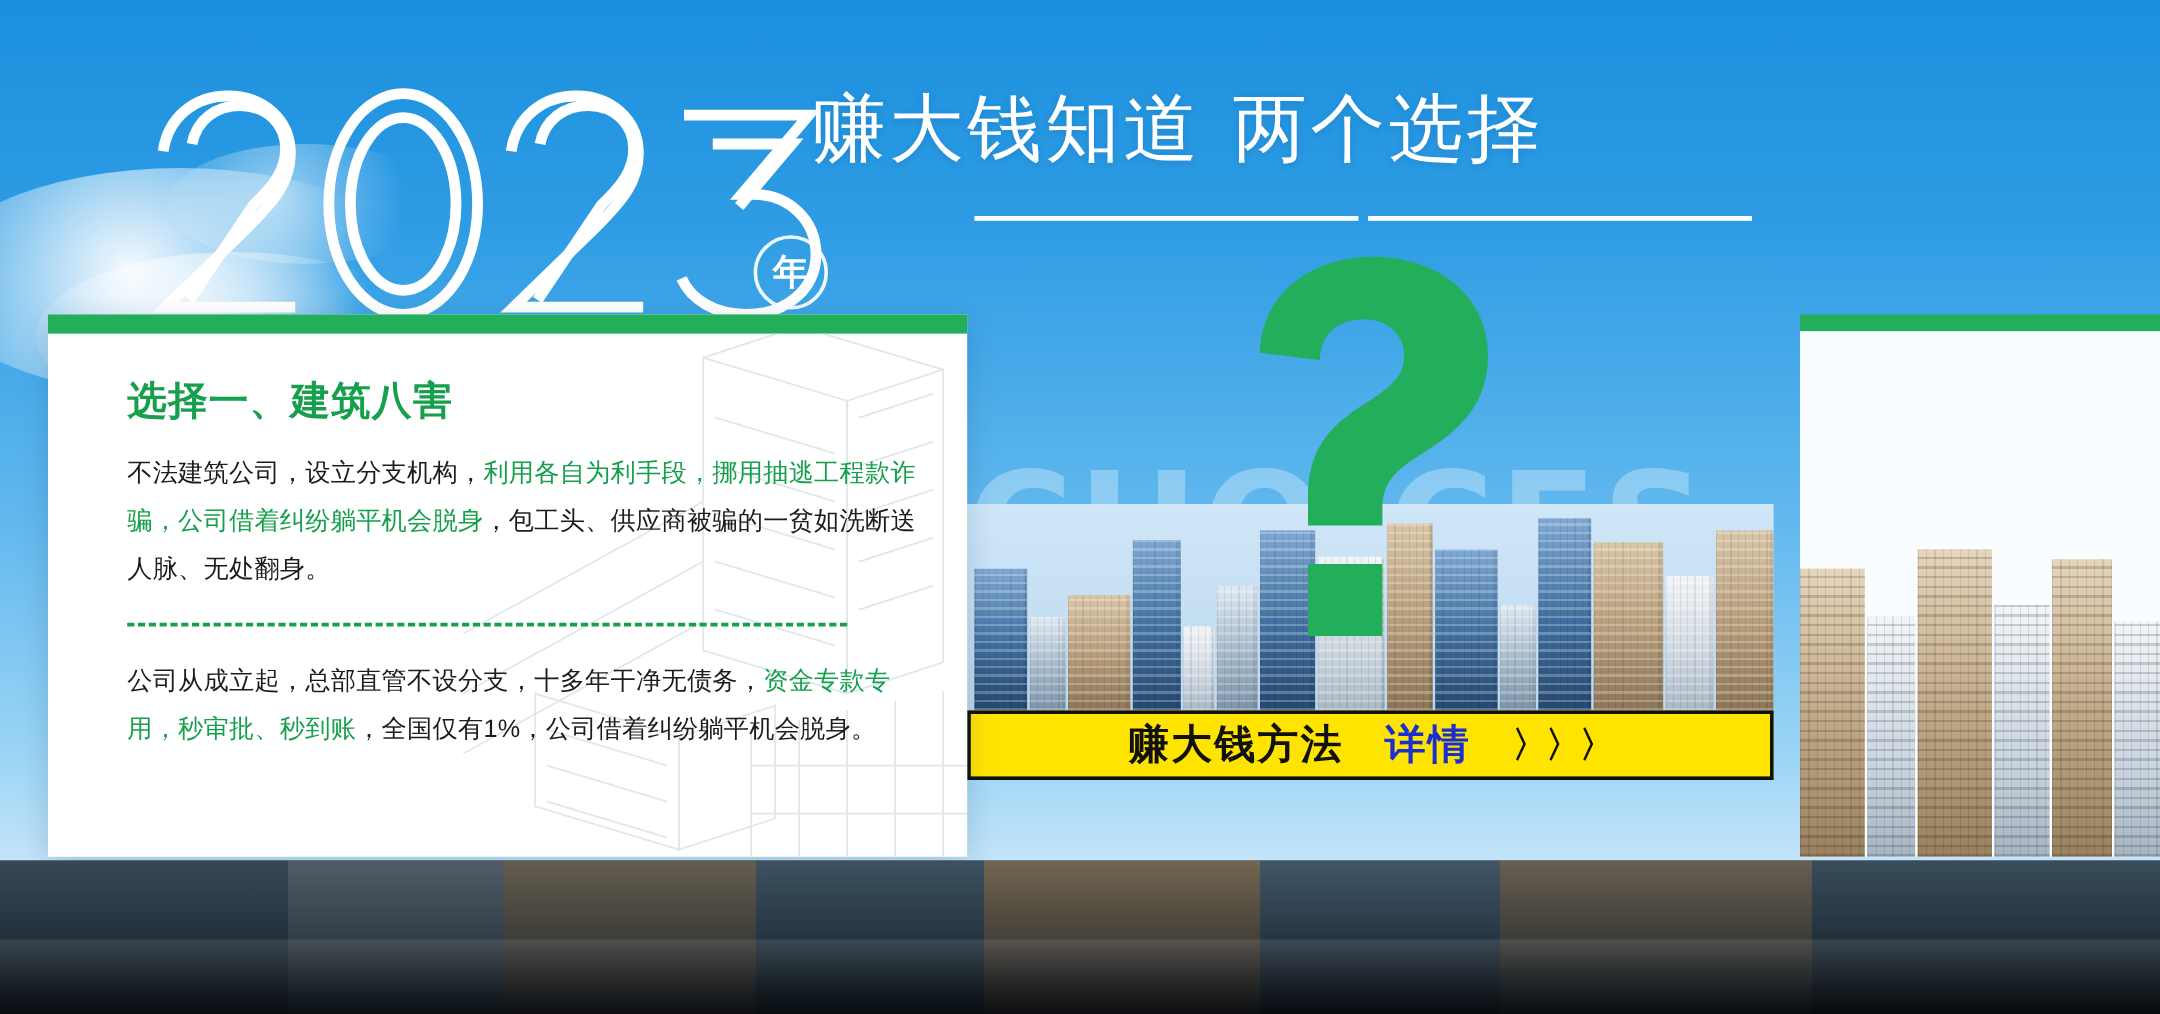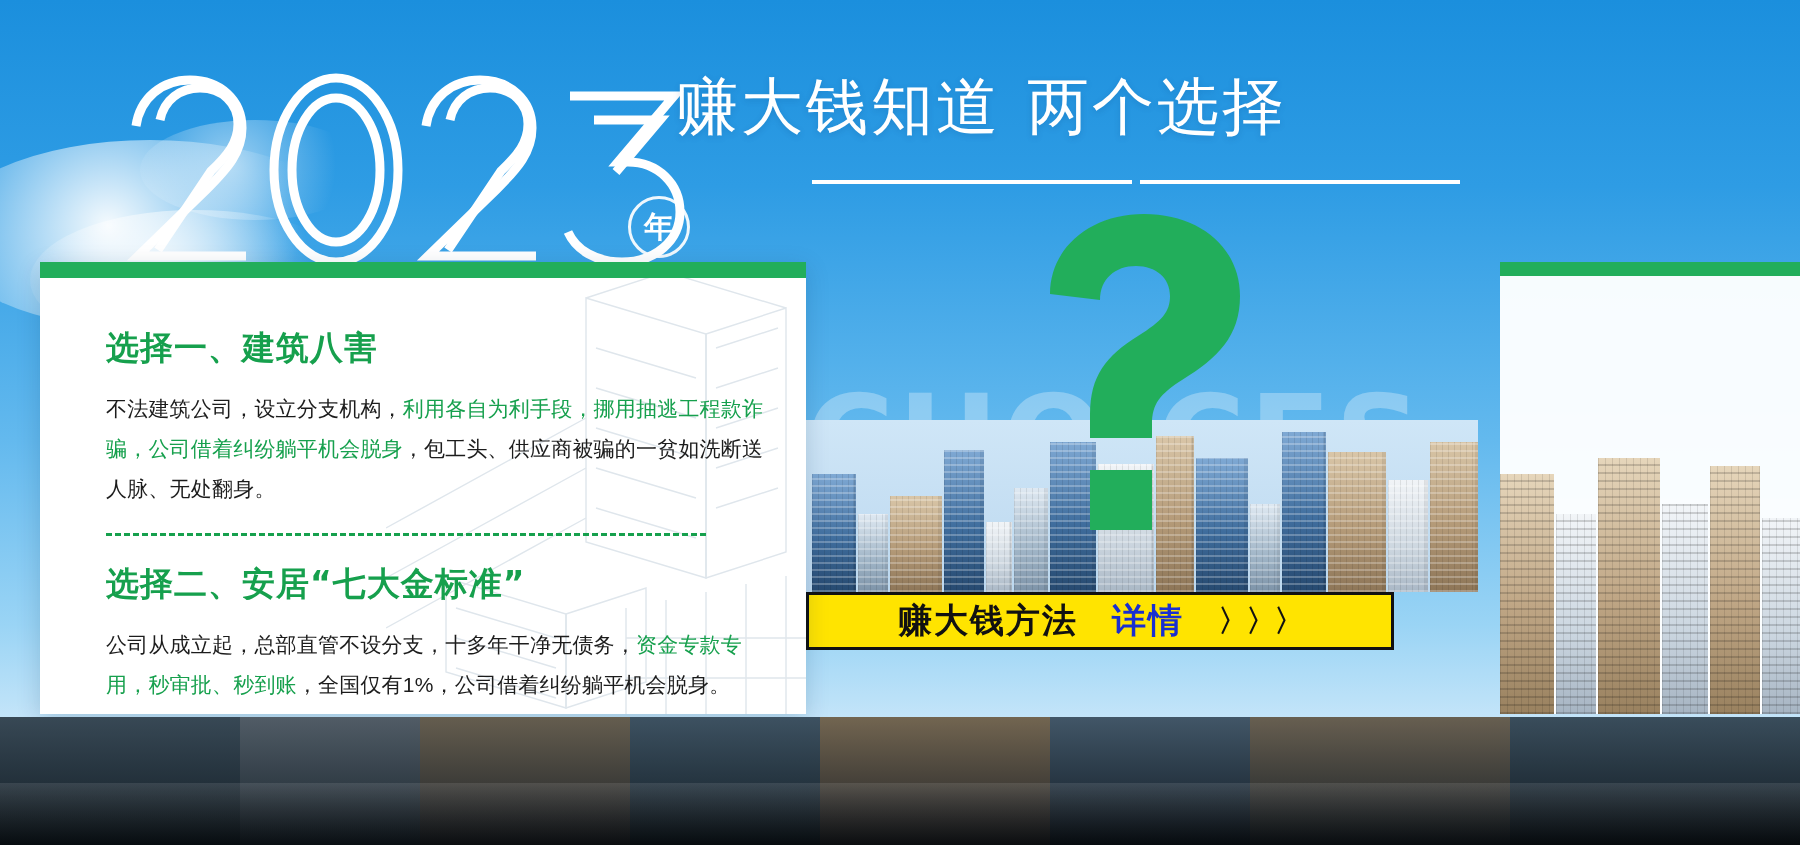--- a/index.html
+++ b/index.html
@@ -107,21 +107,21 @@
   .qmark {
     position: absolute; left: 1020px; top: 208px;
     width: 250px; height: 330px;
     pointer-events: none;
   }
   .qmark svg { width: 100%; height: 100%; display: block; }
 
   
   .cta {
     position: absolute; left: 806px; top: 592px;
-    width: 588px; height: 58px;
+    width: 672px; height: 58px;
     background: #ffe400;
     border: 3px solid #111111;
     display: flex; align-items: center; justify-content: center;
     gap: 34px;
   }
   .cta-main {
     color: #111111; font-size: 34px; font-weight: 700;
     letter-spacing: 2px;
     font-family: "DejaVu Sans", sans-serif;
   }
@@ -149,21 +149,21 @@
   }
   
   .blueprint {
     position: absolute; inset: 16px 0 0 0;
     overflow: hidden; pointer-events: none;
   }
   .blueprint svg { position: absolute; right: 0; top: 0; width: 420px; height: 436px; }
 
   .card-body {
     position: absolute; inset: 16px 0 0 0;
-    padding: 48px 30px 0 66px;
+    padding: 34px 30px 0 66px;
   }
   .sec-title {
     color: #16a04d;
     font-size: 33px; font-weight: 700;
     letter-spacing: 1px;
     font-family: "DejaVu Sans", sans-serif;
     margin-bottom: 18px;
   }
   .sec-text {
     font-size: 21px; line-height: 40px;
@@ -370,21 +370,20 @@
       <div>
         <div class="sec-title">选择一、建筑八害</div>
         <div class="sec-text">
           <span>不法建筑公司，设立分支机构，</span><span class="hl">利用各自为利手段，挪用抽逃工程款诈骗，公司借着纠纷躺平机会脱身</span><span>，包工头、供应商被骗的一贫如洗断送人脉、无处翻身。</span>
         </div>
       </div>
 
       <div class="divider"></div>
 
       <div>
-        <div class="sec-title">选择二、安居“七大金标准”</div>
         <div class="sec-text">
           <span>公司从成立起，总部直管不设分支，十多年干净无债务，</span><span class="hl">资金专款专用，秒审批、秒到账</span><span>，全国仅有1%，公司借着纠纷躺平机会脱身。</span>
         </div>
       </div>
 
     </div>
   </div>
 
   <div class="bottom-strip">
     <div class="seg" style="left:0;    width:240px; background:linear-gradient(180deg,#394a57,#101b23);"></div>

